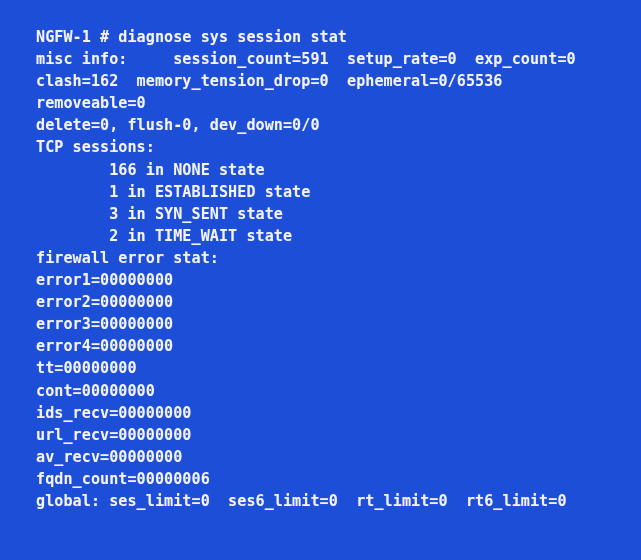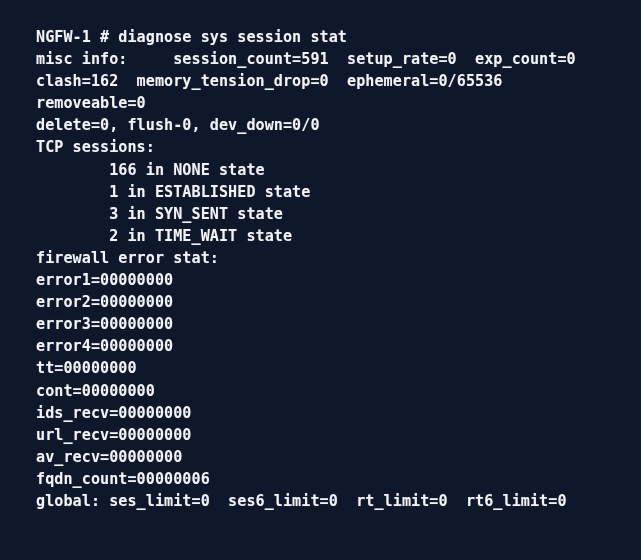--- a/index.html
+++ b/index.html
@@ -36,15 +36,15 @@
   }
   .line {
     display: block;
     white-space: pre;
     min-height: 22.1px;
   }
 </style>
 </head>
 <body>
 
-<div id="terminal" style="background: #0f172a;">
+<div id="terminal" style="background: #1d4ed8;">
   <pre id="console-output" style="color: rgb(242, 242, 247);"><span class="line">NGFW-1 # diagnose sys session stat</span><span class="line">misc info:     session_count=591  setup_rate=0  exp_count=0</span><span class="line">clash=162  memory_tension_drop=0  ephemeral=0/65536</span><span class="line">removeable=0</span><span class="line">delete=0, flush-0, dev_down=0/0</span><span class="line">TCP sessions:</span><span class="line">        166 in NONE state</span><span class="line">        1 in ESTABLISHED state</span><span class="line">        3 in SYN_SENT state</span><span class="line">        2 in TIME_WAIT state</span><span class="line">firewall error stat:</span><span class="line">error1=00000000</span><span class="line">error2=00000000</span><span class="line">error3=00000000</span><span class="line">error4=00000000</span><span class="line">tt=00000000</span><span class="line">cont=00000000</span><span class="line">ids_recv=00000000</span><span class="line">url_recv=00000000</span><span class="line">av_recv=00000000</span><span class="line">fqdn_count=00000006</span><span class="line">global: ses_limit=0  ses6_limit=0  rt_limit=0  rt6_limit=0</span></pre>
 </div>
 
 </body></html>

